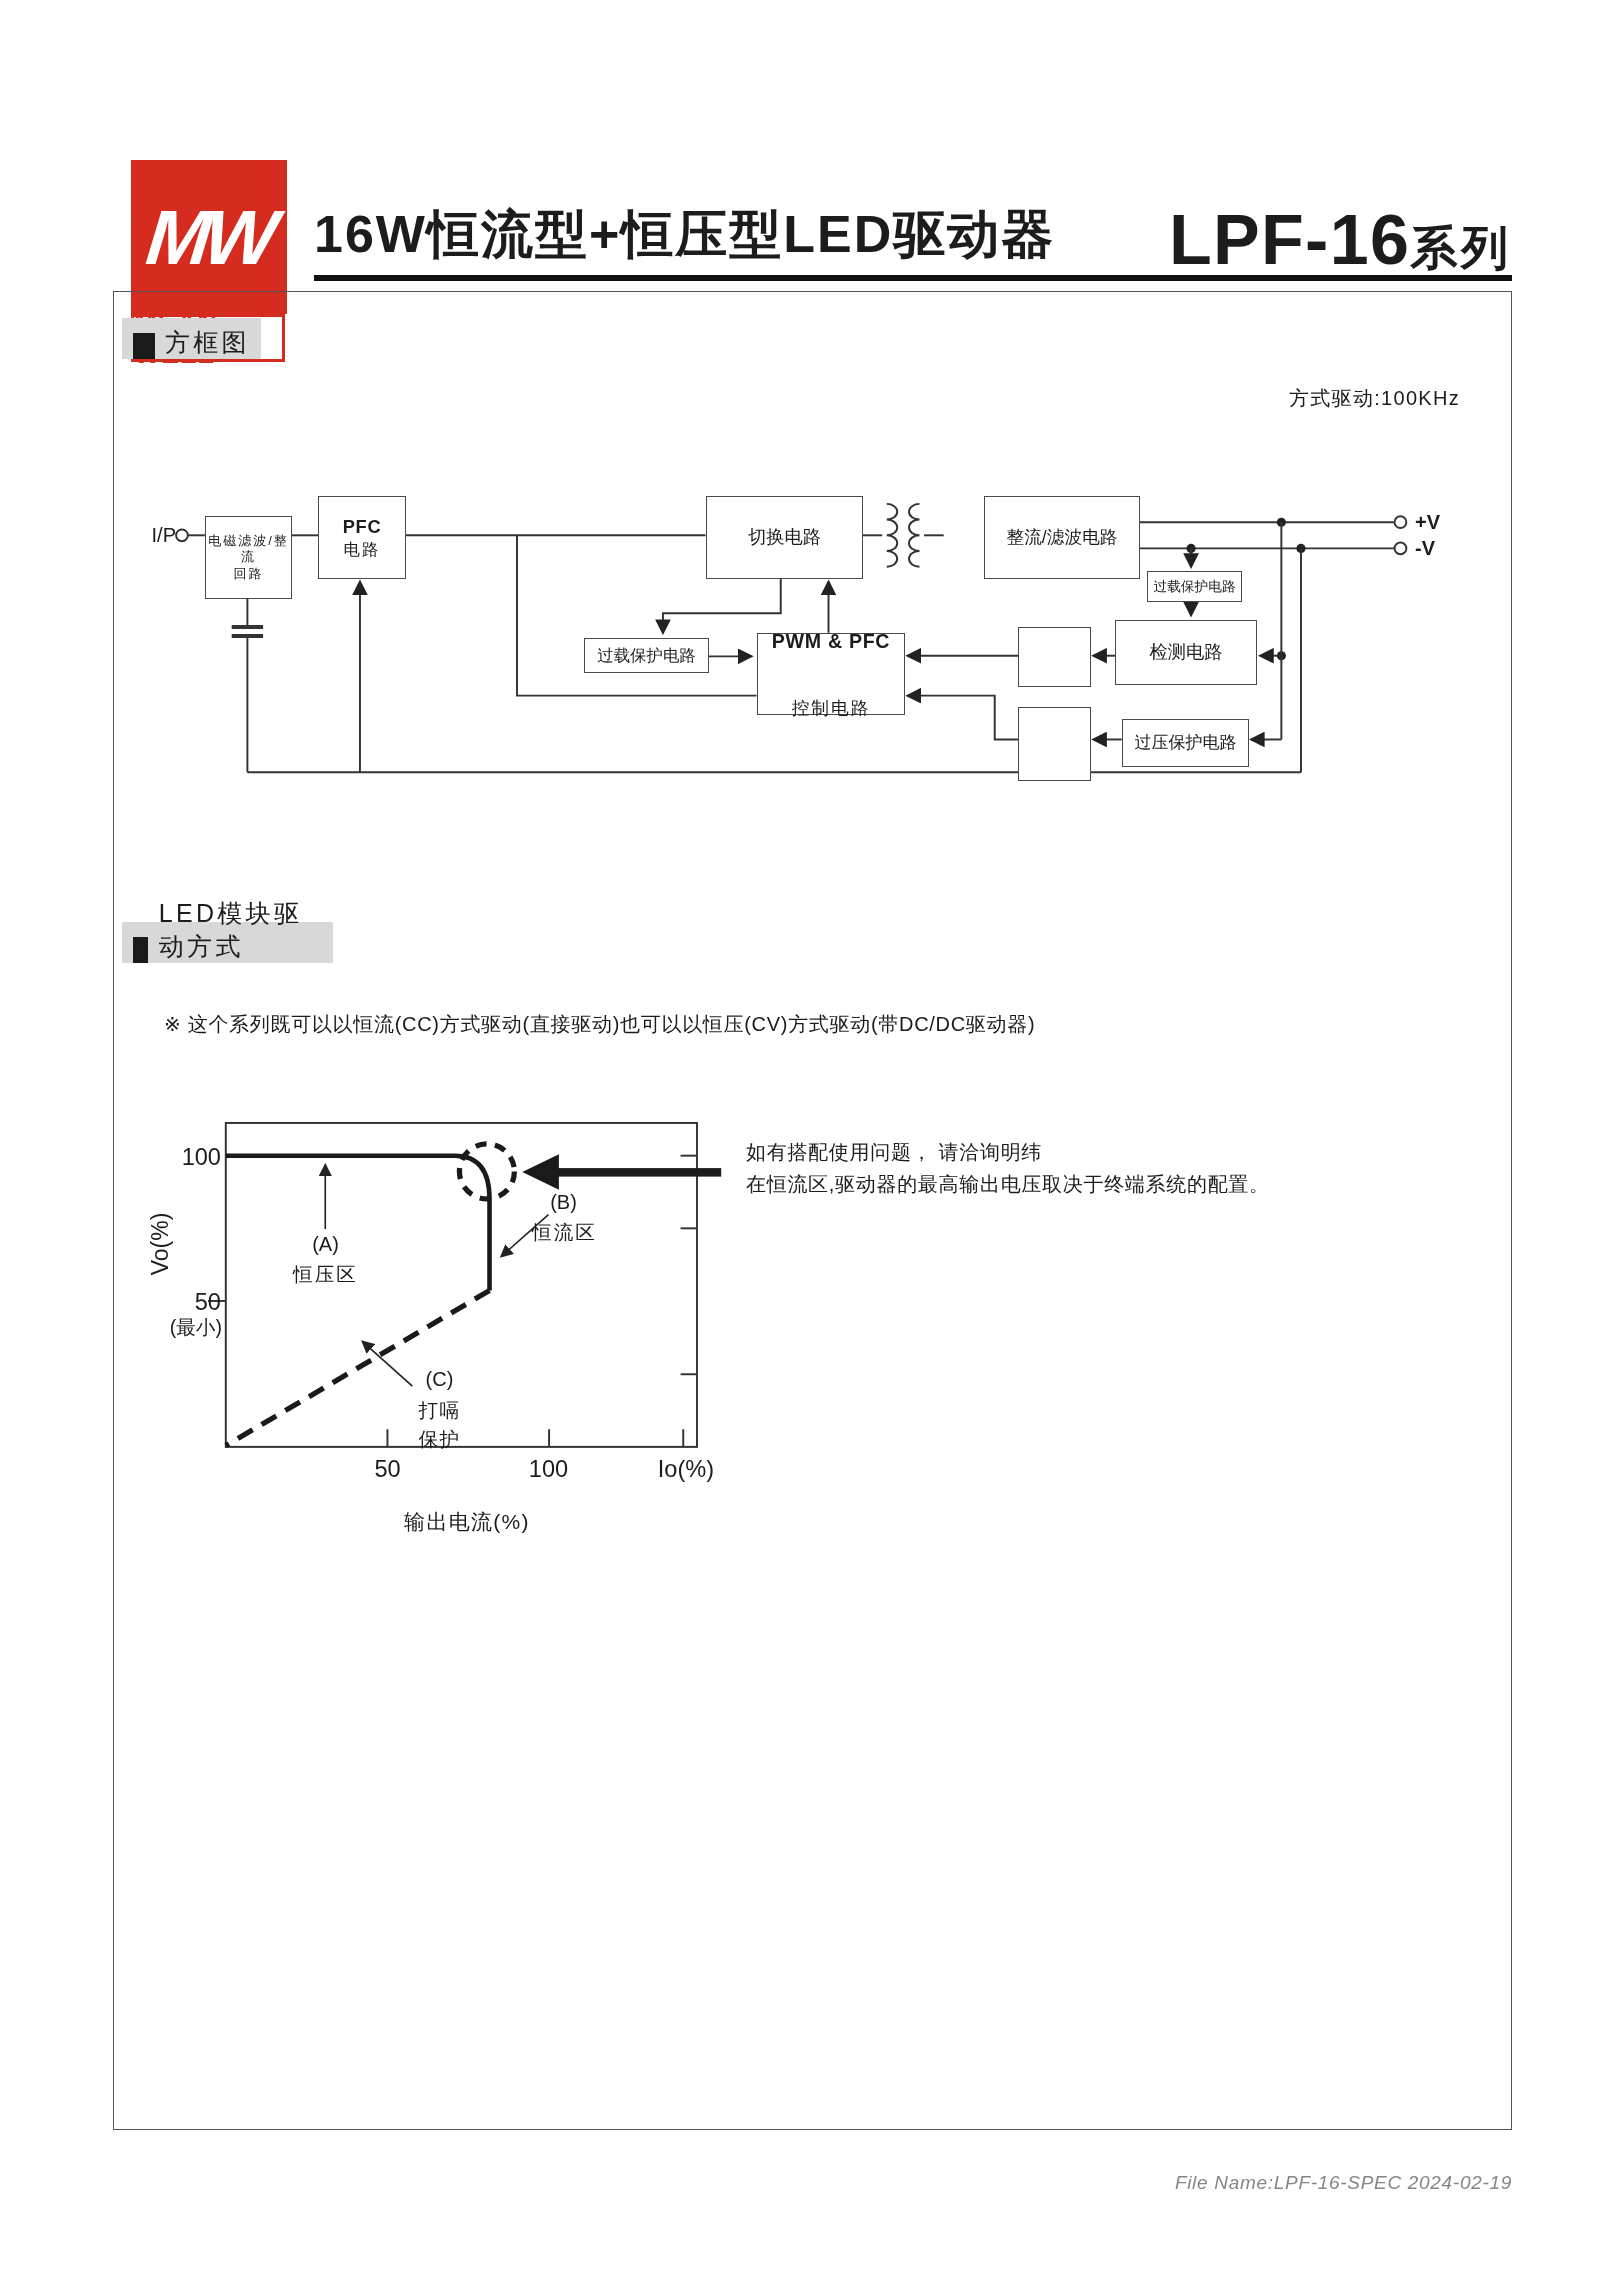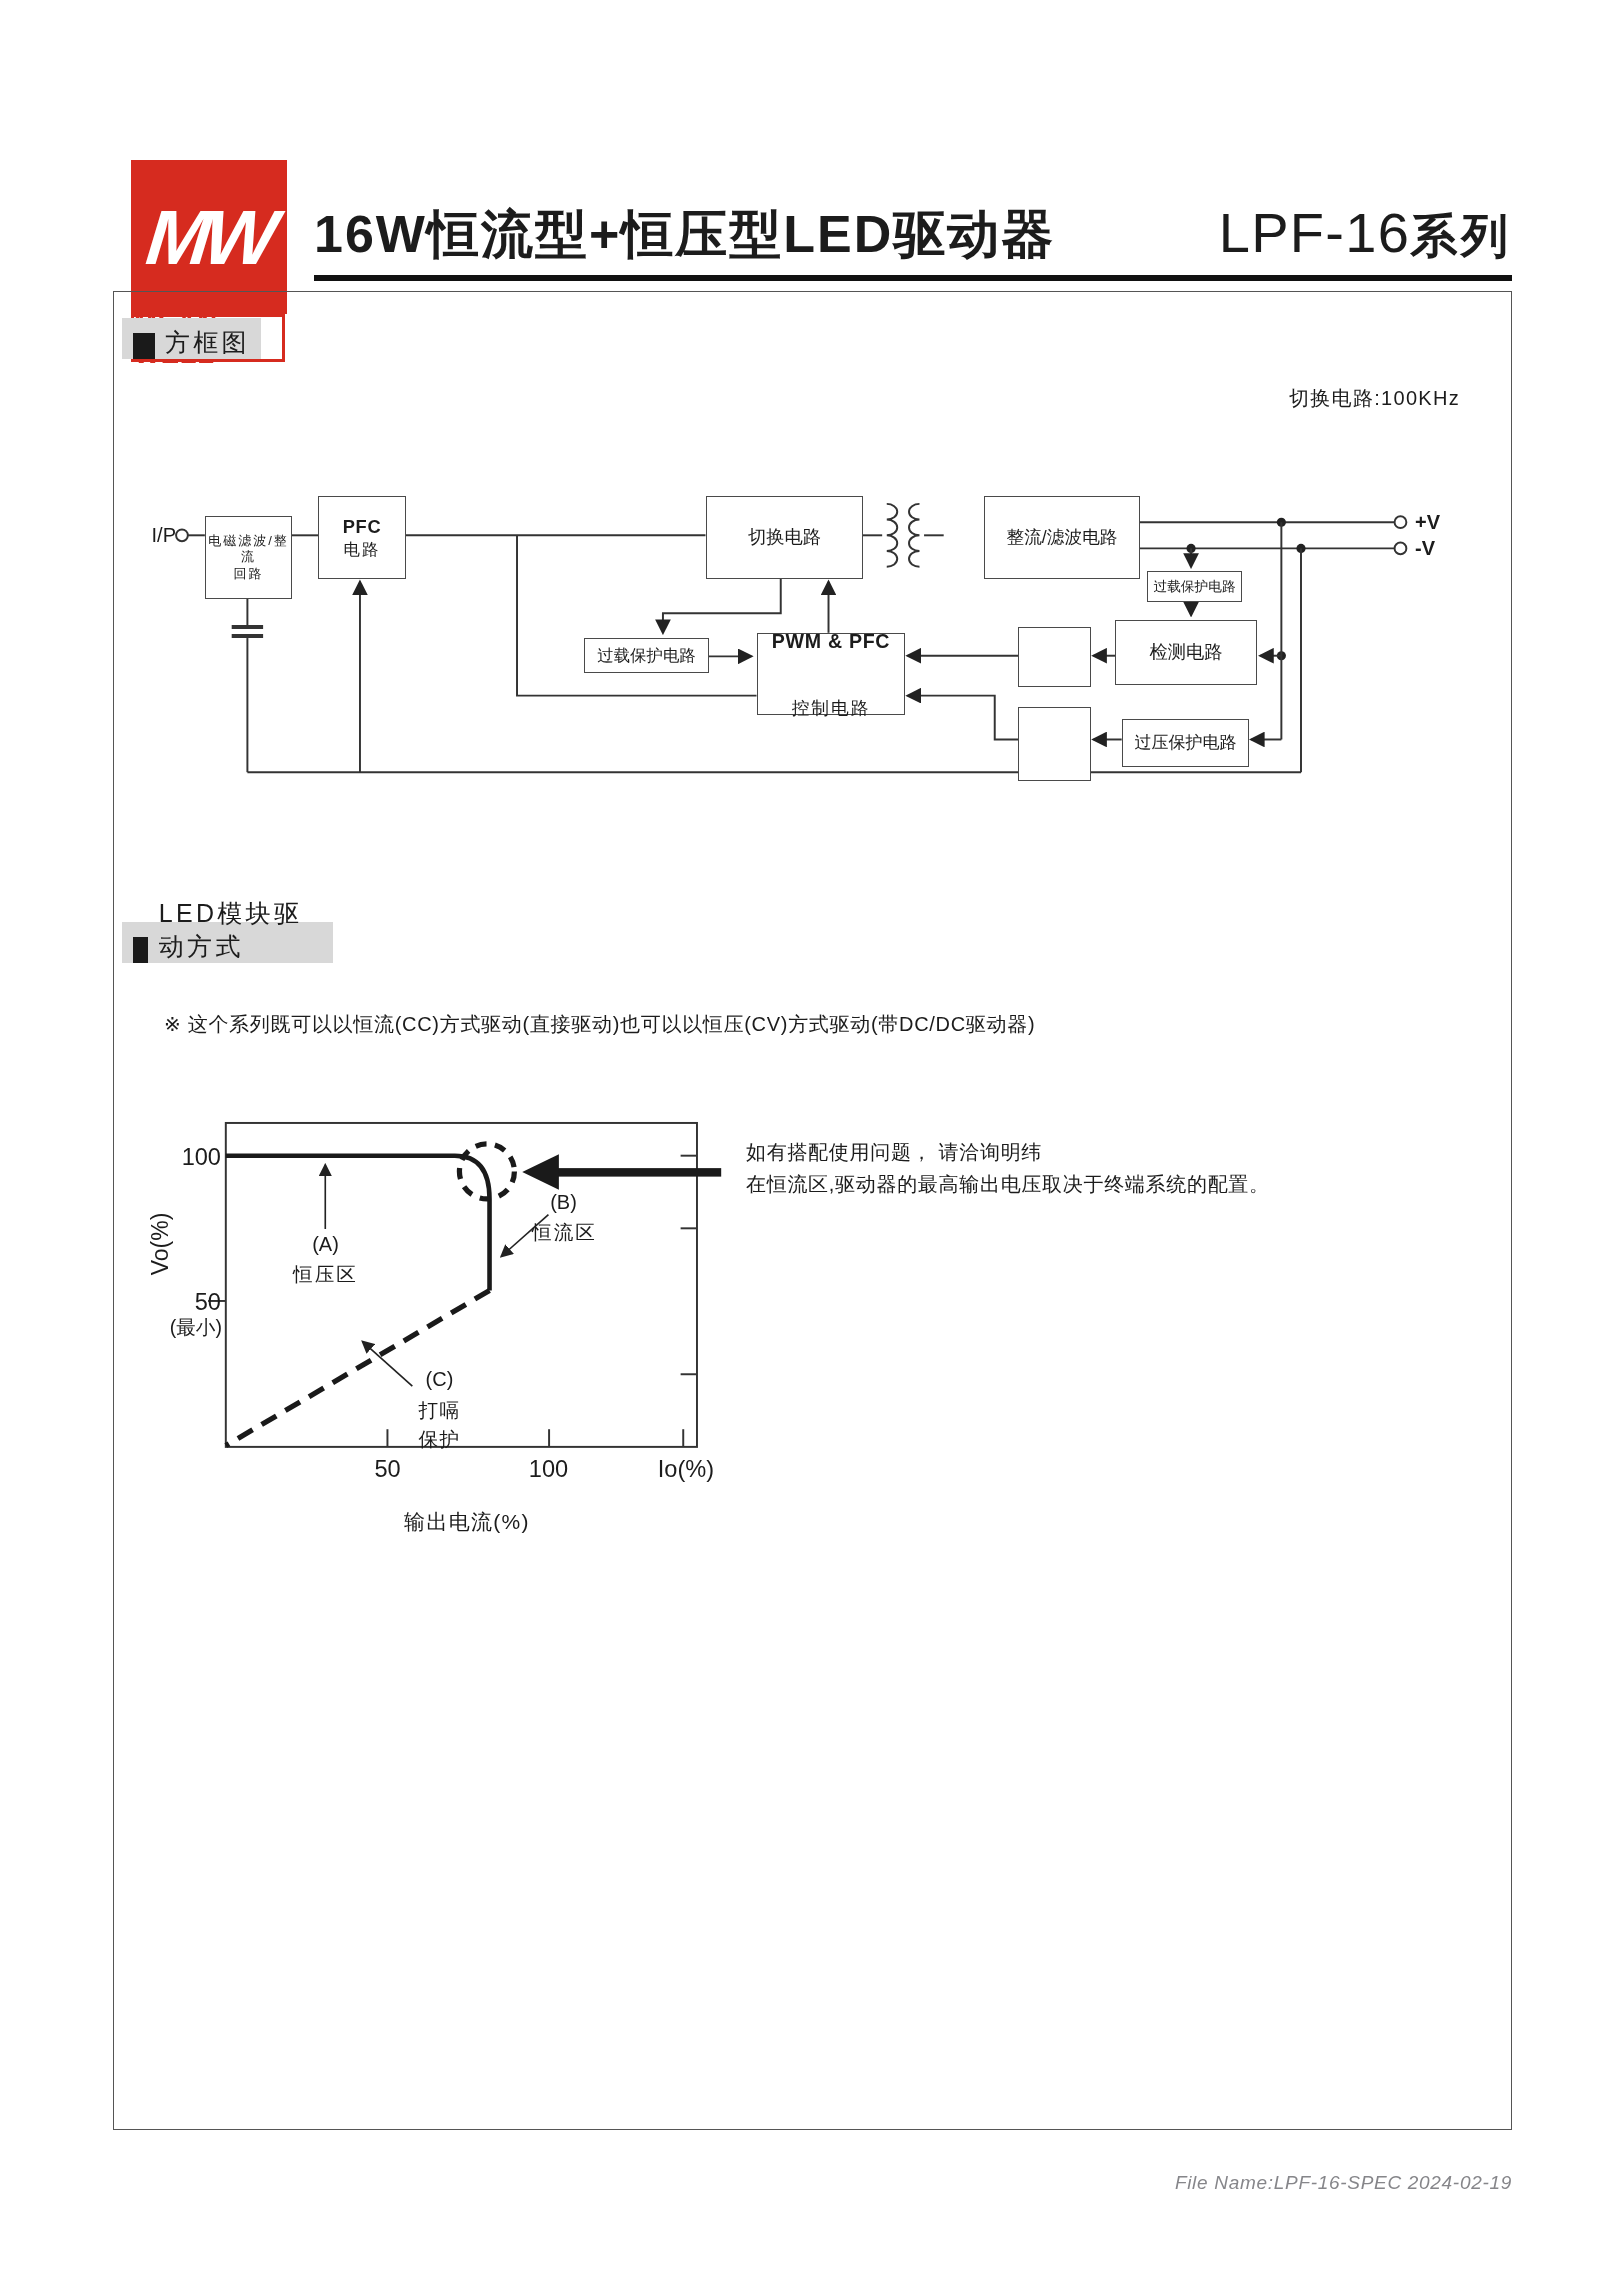--- a/index.html
+++ b/index.html
@@ -7,21 +7,21 @@
   #page{position:relative;width:1623px;height:2295px;background:#fff;overflow:hidden;}
   .abs{position:absolute;}
   
   #logo{left:131px;top:160px;width:156px;height:204px;}
   #logo-red{position:absolute;left:0;top:0;width:156px;height:154px;background:#d62b1f;display:flex;align-items:center;justify-content:center;}
   #logo-red span{color:#fff;font-size:77px;font-weight:bold;font-style:italic;letter-spacing:-6.5px;transform:skewX(-6deg);}
   #logo-bar{position:absolute;left:0;top:154px;width:148px;height:42px;background:#fff;border:3.9px solid #d62b1f;display:flex;align-items:center;justify-content:center;}
   #logo-bar span{color:#d62b1f;font-size:27.5px;font-weight:bold;letter-spacing:0.7px;}
   #doc-title{left:314px;top:200px;width:949px;height:65px;font-size:52px;font-weight:600;letter-spacing:2px;white-space:nowrap;}
   #doc-series{right:111px;top:200px;width:458px;height:65px;text-align:right;white-space:nowrap;}
-  #doc-series .latin{font-size:56px;font-weight:normal;letter-spacing:1.3px;}
+  #doc-series .latin{font-size:70px;font-weight:bold;letter-spacing:1.3px;}
   #doc-series .cjk{font-size:47px;font-weight:600;letter-spacing:3.9px;}
   #title-rule{left:314px;top:275px;width:1198px;height:5.9px;background:#111;}
   
   #content-box{left:113px;top:291px;width:1397px;height:1837px;border:1.3px solid #555;}
   .sec-title{background:#d8d8d8;display:flex;align-items:flex-end;gap:10.5px;padding:0 10.5px;height:41px;}
   .sec-title .sq{width:22px;height:26px;background:#1a1a1a;display:inline-block;}
   .sec-title .txt{font-size:25px;letter-spacing:3.3px;}
   #sec1-title{left:122px;top:318px;width:118px;}
   #sec2-title{left:122px;top:922px;width:190px;}
   #osc-freq{left:1217px;top:385px;width:243px;height:23.6px;text-align:right;font-size:20px;letter-spacing:1.3px;}
@@ -89,21 +89,21 @@
     <span class="latin">LPF-16</span><span class="cjk">系列</span>
   </div>
   <div class="abs" id="title-rule"></div>
 
   <div class="abs" id="content-box"></div>
 
   <div class="abs sec-title" id="sec1-title">
     <span class="sq"></span>
     <span class="txt">方框图</span>
   </div>
-  <div class="abs" id="osc-freq">切换电路:100KHz</div>
+  <div class="abs" id="osc-freq">方式驱动:100KHz</div>
 
   <svg width="1623" height="2295" viewBox="0 0 2480 3507">
     <defs>
       <marker id="ah" viewBox="0 0 10 10" refX="8.5" refY="5" markerWidth="8" markerHeight="8" orient="auto-start-reverse">
         <path d="M0,0 L10,5 L0,10 z" fill="#222"></path>
       </marker>
     </defs>
 
     <g stroke="#333" stroke-width="3" fill="none">
 

